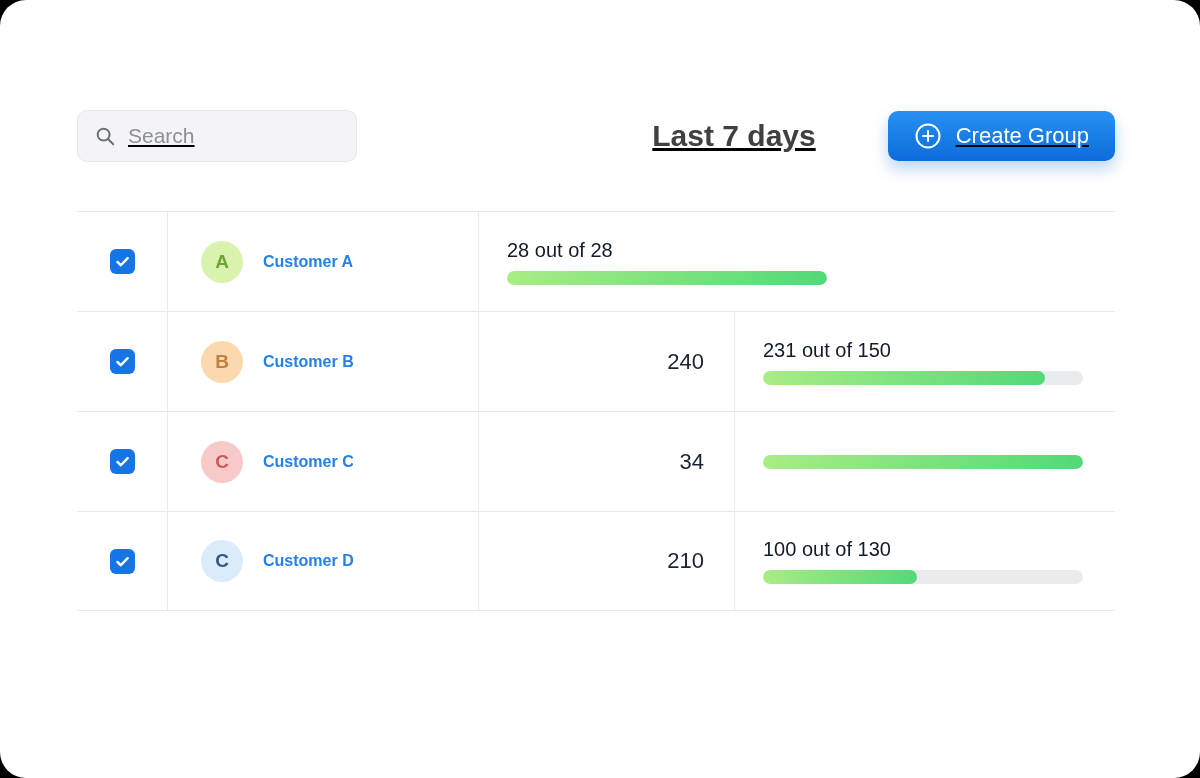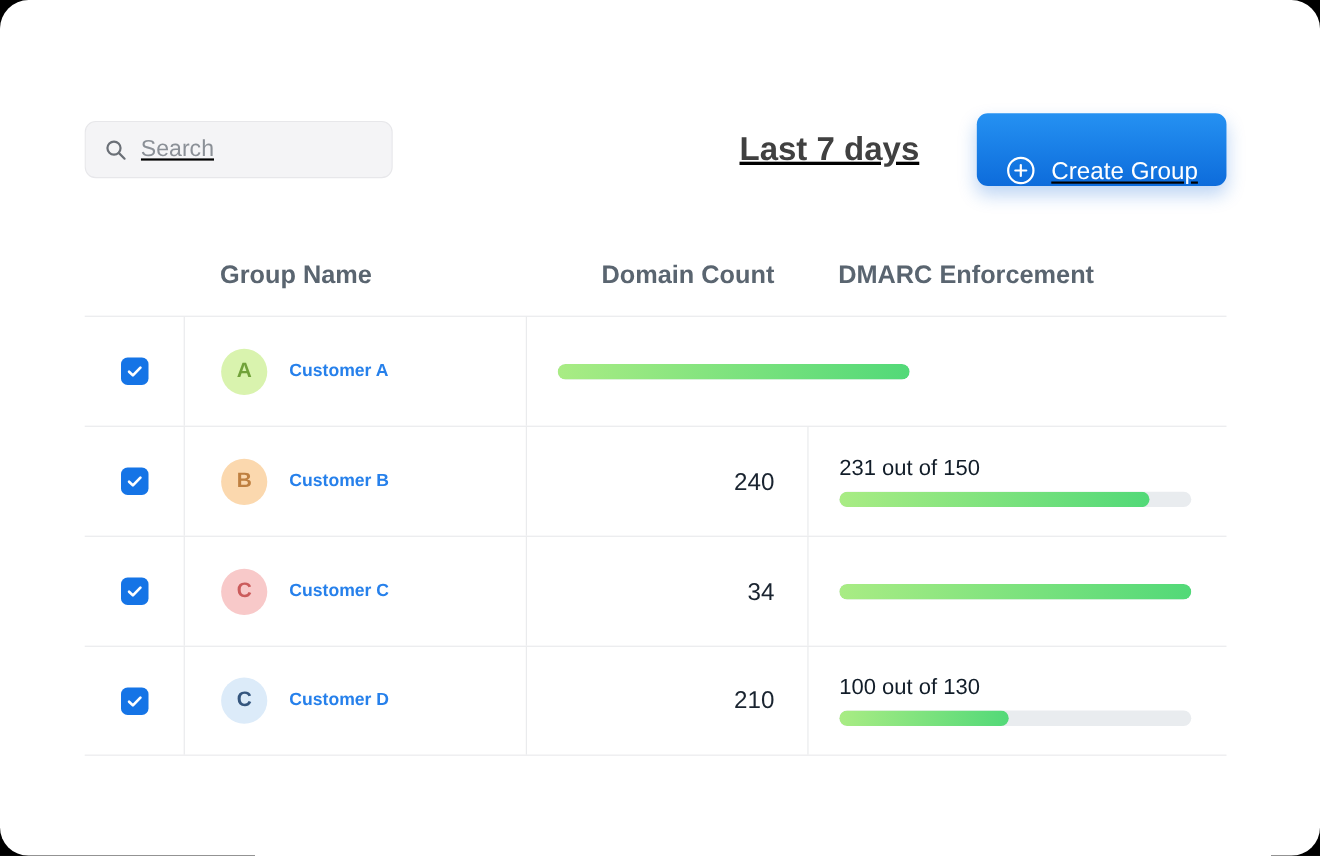--- a/index.html
+++ b/index.html
@@ -31,23 +31,23 @@
     border: none; outline: none; background: transparent;
     font-family: inherit; font-size: 21px; color: #333;
     width: 100%;
   }
   .search-input::placeholder { color: #8b9097; }
   .date-range {
     margin-left: auto;
     font-size: 30px; font-weight: 700; color: #404040;
   }
   .create-group-btn {
-    margin-left: 52px;
-    display: flex; align-items: flex-end; gap: 14px;
-    height: 66px; padding: 0 26px;
+    margin-left: 72px;
+    display: flex; align-items: center; gap: 14px;
+    height: 50px; padding: 0 26px;
     border: none; cursor: pointer;
     border-radius: 10px;
     background: linear-gradient(180deg, var(--btn-start, #2591f2), var(--btn-end, #0d6cdb));
     box-shadow: 0 8px 16px rgba(18, 104, 214, 0.28);
     color: #ffffff;
     font-family: inherit; font-size: 22px; font-weight: 400;
   }
   
   .table { margin-top: 44px; }
   .grid-row {
@@ -120,41 +120,36 @@
         <circle cx="14" cy="14" r="11.5"></circle>
         <line x1="14" y1="9" x2="14" y2="19"></line>
         <line x1="9" y1="14" x2="19" y2="14"></line>
       </svg>
       <span>Create Group</span>
     </button>
   </div>
 
   <div class="table">
 
-    <div class="grid-row thead">
-      <div class="th"></div>
-      <div class="th th-group">Group Name</div>
-      <div class="th th-count">Domain Count</div>
-      <div class="th th-dmarc">DMARC Enforcement</div>
-    </div>
 
     <div class="grid-row trow">
       <div class="cell cell-check">
         <div class="checkbox">
           <svg width="15" height="15" viewBox="0 0 16 16" fill="none" stroke="#ffffff" stroke-width="2.6" stroke-linecap="round" stroke-linejoin="round">
               <polyline points="2.5,8.5 6.2,12 13.5,4.5"></polyline>
             </svg>
         </div>
       </div>
       <div class="cell cell-mid cell-group">
         <div class="avatar" style="background-color: rgb(217, 243, 174); color: rgb(113, 162, 58);">A</div>
         <a class="customer-link">Customer A</a>
       </div>
       <div class="cell cell-mid cell-dmarc">
         <div class="enforcement">
+          <div class="enforcement-label">28 out of 28</div>
           <div class="progress-track">
             <div class="progress-fill" style="width: 100%;"></div>
           </div>
         </div>
       </div>
     </div>
 
     <div class="grid-row trow">
       <div class="cell cell-check">
         <div class="checkbox">

